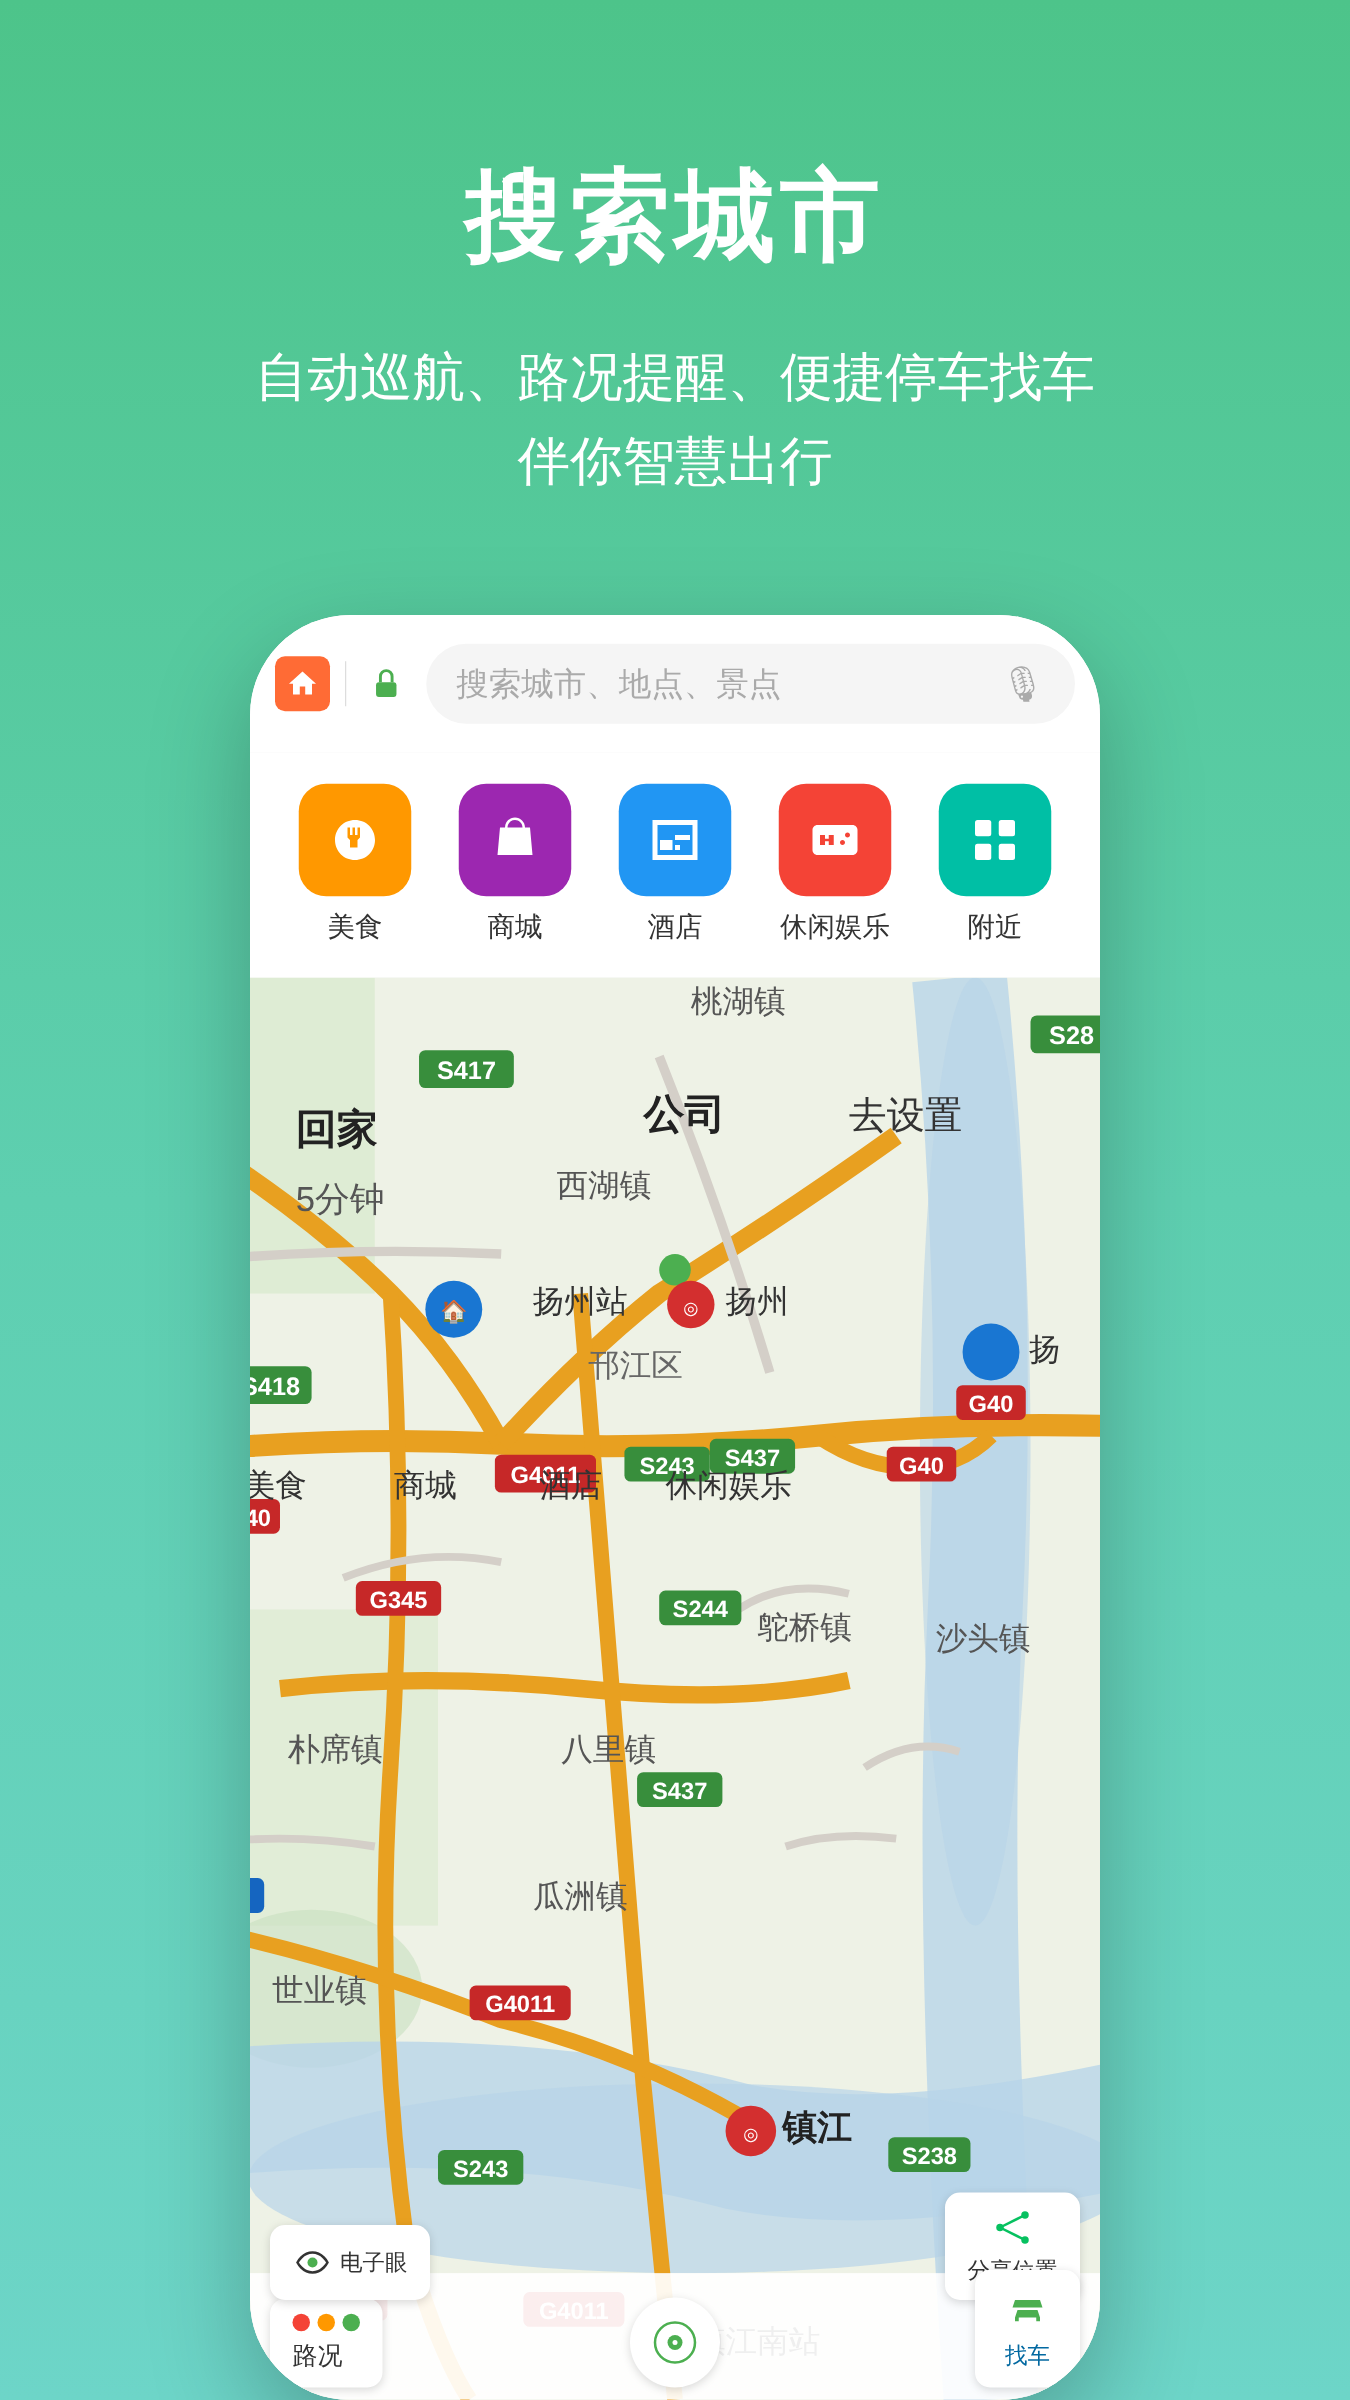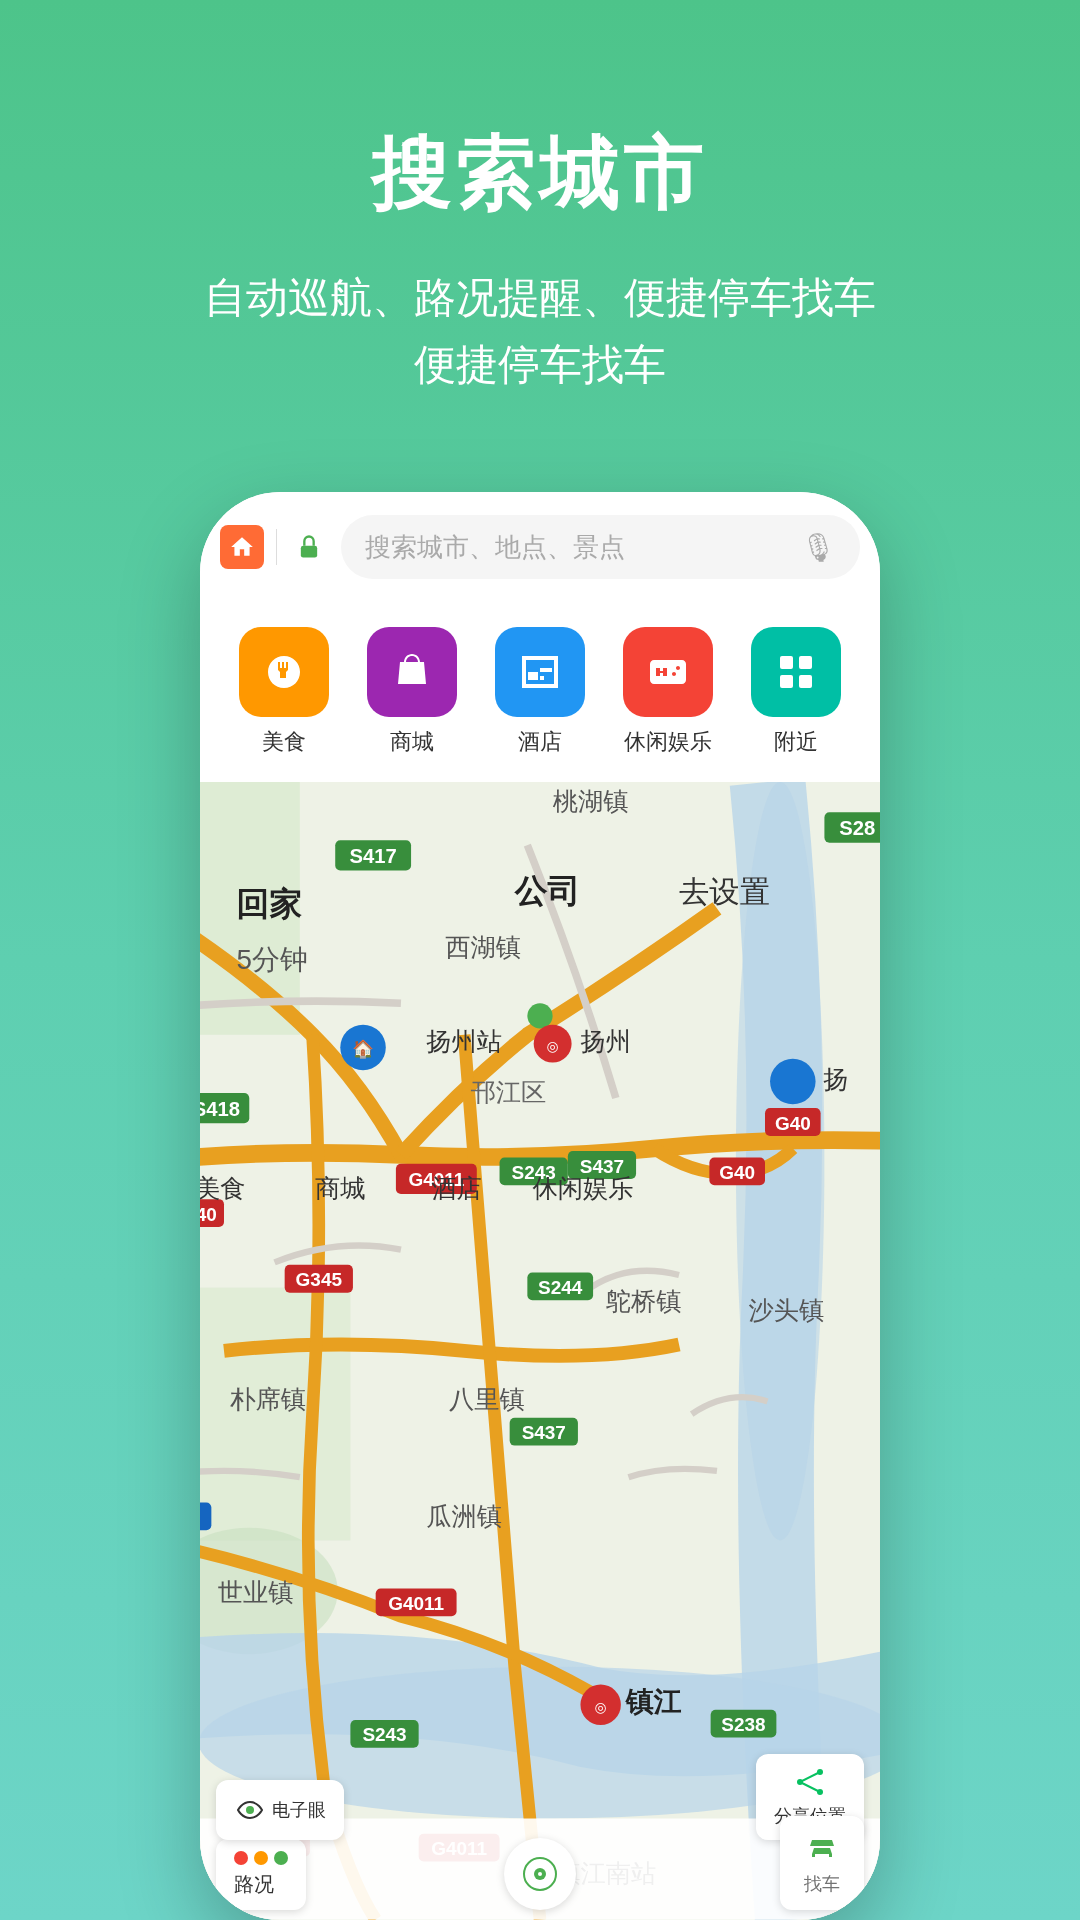--- a/index.html
+++ b/index.html
@@ -27,21 +27,20 @@
       color: white;
       letter-spacing: 4px;
       margin-bottom: 40px;
     }
 
     .subtitle {
       font-size: 42px;
       color: white;
       line-height: 1.6;
       font-weight: 400;
-      font-family: Liberation Mono, monospace;
     }
 
     .phone-container {
       position: relative;
       width: 680px;
       height: 1495px;
       margin-top: 30px;
     }
 
     .phone-frame {
@@ -257,21 +256,21 @@
       justify-content: center;
     }
   </style>
 </head>
 <body>
 
 <div class="header-section">
   <h1 class="main-title">搜索城市</h1>
   <p class="subtitle">
     <span>自动巡航、路况提醒、便捷停车找车</span><br>
-    <span>便捷停车找车</span>
+    <span>伴你智慧出行</span>
   </p>
 </div>
 
 <div class="phone-container">
   <div class="phone-frame">
     <div class="phone-screen">
 
       <div class="search-bar-area">
         <div class="home-icon">
           <svg width="26" height="26" viewBox="0 0 24 24" fill="white">
@@ -509,21 +508,21 @@
             </svg>
             <span style="font-size:18px;color:#333;">分享位置</span>
           </div>
         </div>
 
         <div style="position:absolute;bottom:10px;right:16px;">
           <div class="find-car-btn">
             <svg width="36" height="36" viewBox="0 0 36 36" fill="#4caf50">
               <path d="M8 24v3h3v-3H8zm17 0v3h3v-3h-3zM6 16l2-6h20l2 6H6zm2 8l2-6h16l2 6H8z"></path>
             </svg>
-            <span style="font-size:18px;color:#737373;">找车</span>
+            <span style="font-size:18px;color:#0369a1;">找车</span>
           </div>
         </div>
 
         <div style="position:absolute;bottom:10px;left:50%;transform:translateX(-50%);">
           <div class="location-btn">
             <svg width="36" height="36" viewBox="0 0 36 36">
               <circle cx="18" cy="18" r="16" fill="none" stroke="#4caf50" stroke-width="2"></circle>
               <circle cx="18" cy="18" r="6" fill="#4caf50"></circle>
               <circle cx="18" cy="18" r="2" fill="white"></circle>
             </svg>

